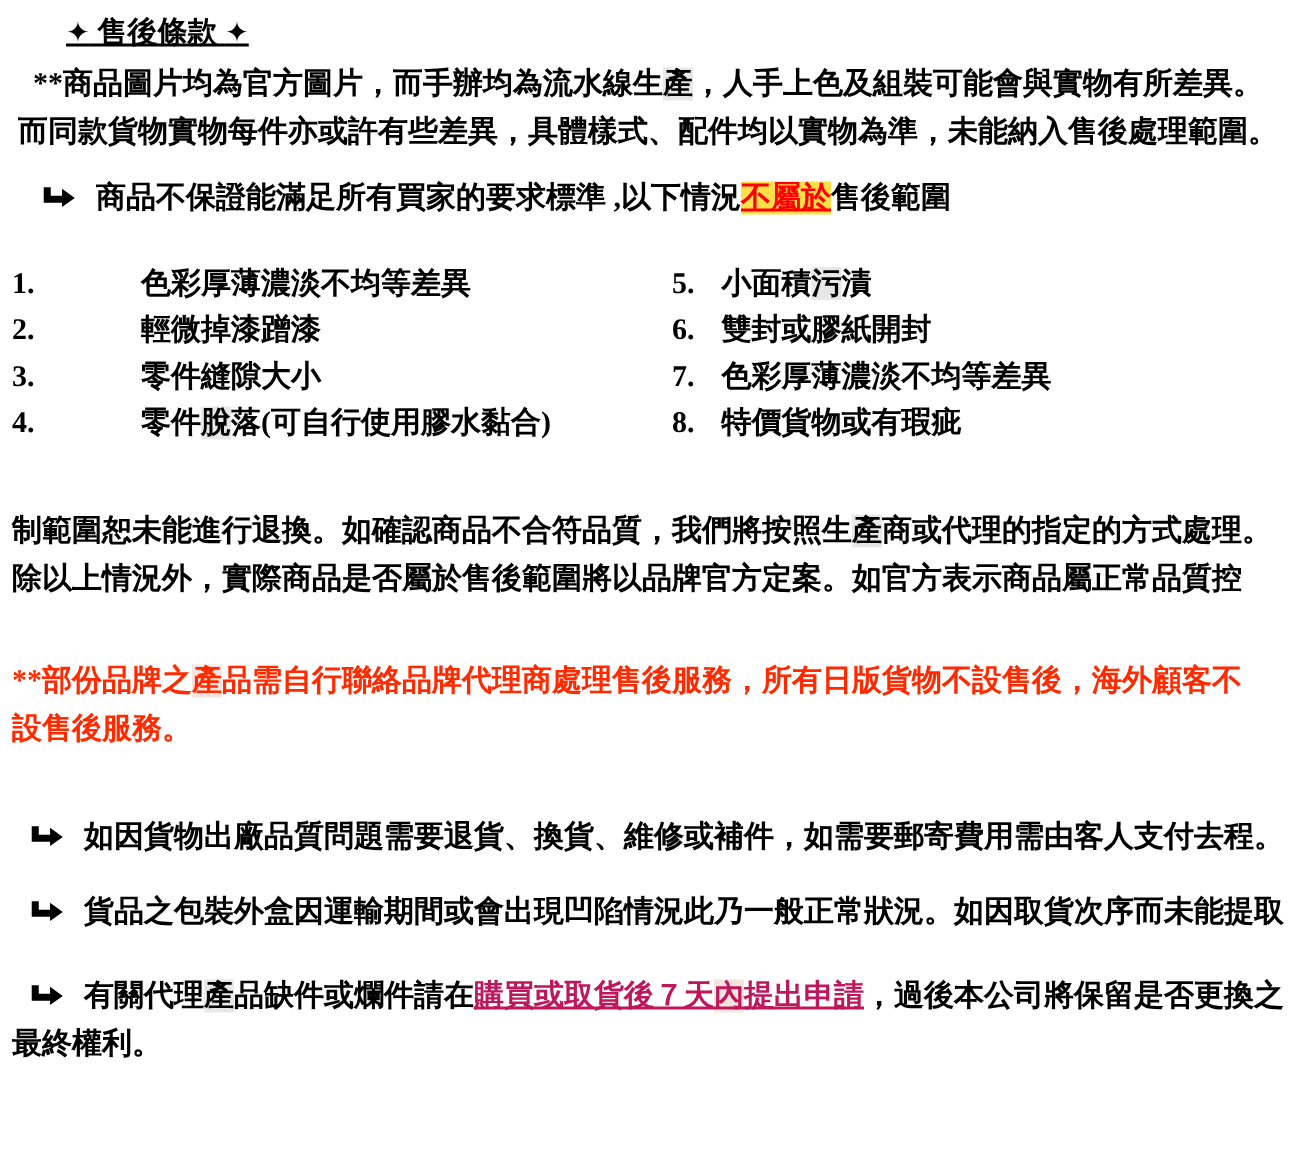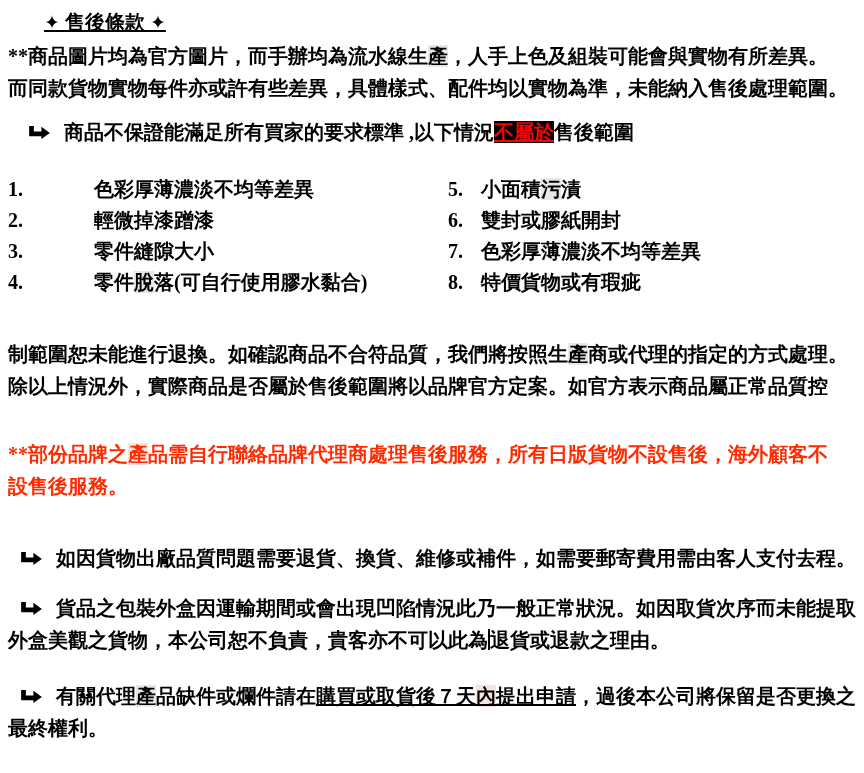--- a/index.html
+++ b/index.html
@@ -8,28 +8,28 @@
     font-family:"Liberation Serif","DejaVu Serif",serif;
     font-weight:bold;font-size:20px;color:#000000;
   }
   .doc{padding:6px 8px 0 8px;}
   .line{line-height:32px;white-space:nowrap;}
   .title-line{margin-left:36px;}
   .title-underline{text-decoration:underline;white-space:pre;}
   .star{font-family:"DejaVu Sans",sans-serif;font-size:19px;}
   .arrow-icon{display:inline-block;width:23px;height:16px;margin:0 13px 0 12px;vertical-align:-1px;}
   .arrow-icon.indent-extra{margin-left:20px;}
-  .hl{background:#000000;color:#FF0000;text-decoration:underline;}
+  .hl{background:#fde047;color:#FF0000;text-decoration:underline;}
   .sub{background:#E8E8E8;}
   .red{color:#FF2A00;}
-  .red-u{color:#000000;text-decoration:underline;}
+  .red-u{color:#be185d;text-decoration:underline;}
   .red-u .sub{background:#F6E4DF;}
   .red .sub{background:#F6E4DF;}
   .caret{display:inline-block;width:2px;height:21px;background:#000;vertical-align:-3px;}
-  .m-intro{margin-top:2px;}
+  .m-intro{margin-top:2px;text-align:center;}
   .m-heading{margin-top:12px;}
   .list{margin-top:26px;}
   .list-row{display:flex;height:31px;line-height:31px;}
   .cell-l{width:440px;display:flex;}
   .cell-l .num{width:86px;}
   .cell-r{display:flex;}
   .cell-r .num{width:33px;}
   .m-ruling{margin-top:40px;}
   .m-brand{margin-top:36px;}
   .m-shipping{margin-top:40px;text-align:right;}
@@ -122,21 +122,20 @@
   <div class="line m-shipping">
     <svg class="arrow-icon" viewBox="0 0 24 17">
         <use href="#arrow-glyph"></use>
       </svg><span>如因貨物出廠品質問題需要退貨、換貨、維修或補件，如需要郵寄費用需由客人支付去程。</span>
   </div>
 
   <div class="m-packaging">
     <div class="line"><svg class="arrow-icon" viewBox="0 0 24 17">
           <use href="#arrow-glyph"></use>
         </svg><span>貨品之包裝外盒因運輸期間或會出現凹陷情況此乃一般正常狀況。如因取貨次序而未能提取</span></div>
-    <div class="line"><span>外盒美觀之貨物，本公司恕不負責，貴客亦不可以此為</span><span class="caret"></span><span>退貨或退款之理由。</span></div>
   </div>
 
   <div class="m-defect">
     <div class="line"><svg class="arrow-icon" viewBox="0 0 24 17">
           <use href="#arrow-glyph"></use>
         </svg><span>有關代理</span><span class="sub">產</span><span>品缺件或爛件請在</span><span class="red-u"><span>購買或取貨後７天</span><span class="sub">內</span><span>提出申請</span></span><span>，過後本公司將保留是否更換之</span></div>
     <div class="line"><span>最終權利。</span></div>
   </div>
 
   <div class="line m-more pre">

